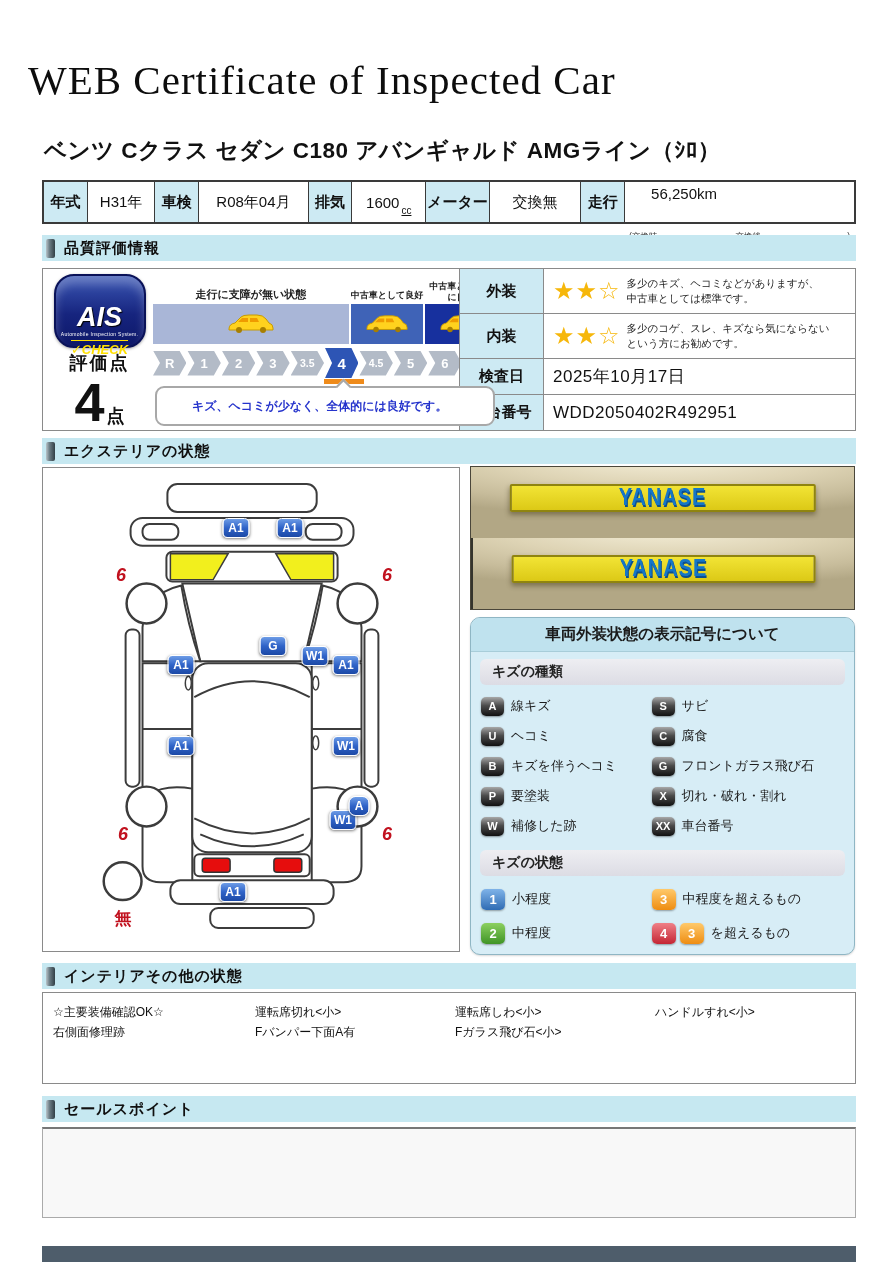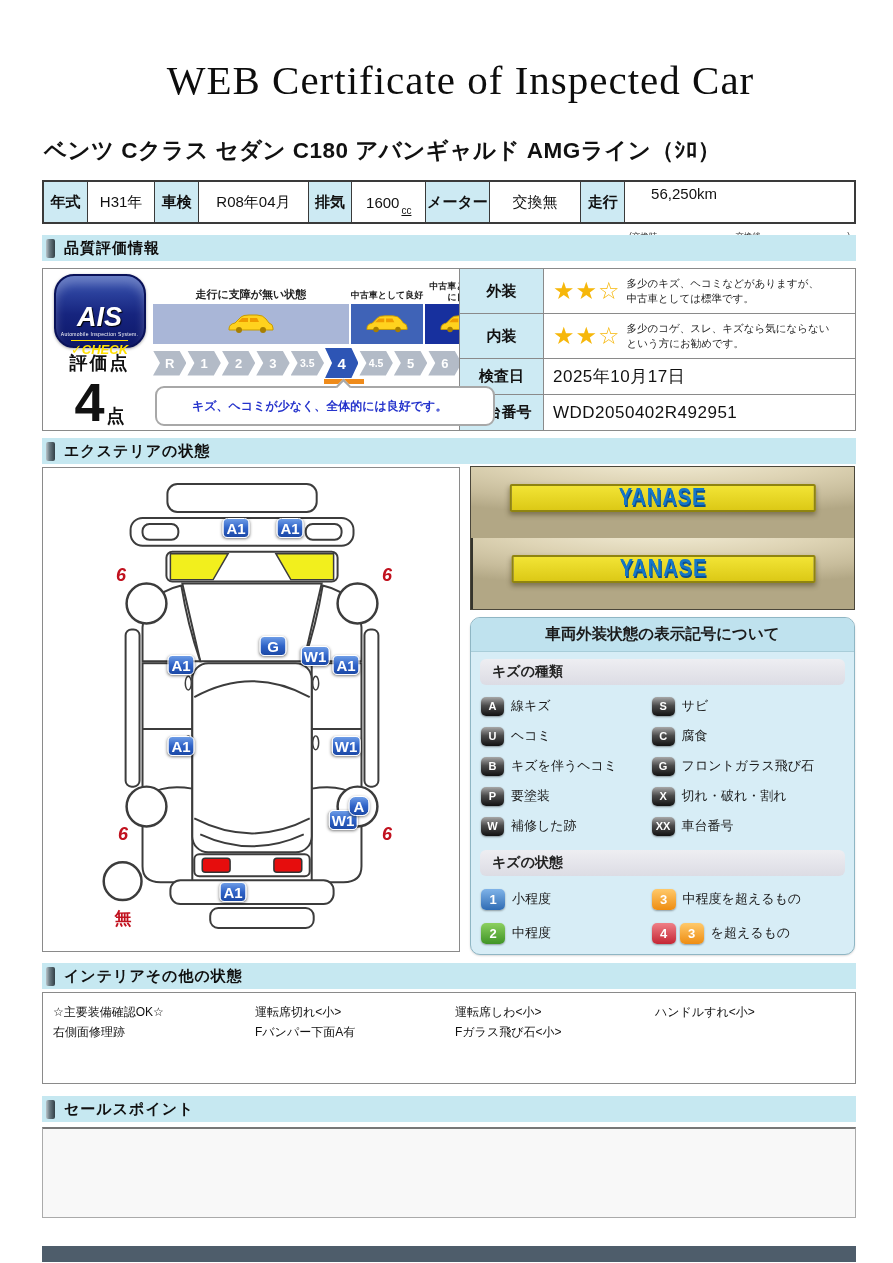--- a/index.html
+++ b/index.html
@@ -4,21 +4,21 @@
 <style>
   html,body{margin:0;padding:0;}
   body{
     width:893px;height:1263px;position:relative;background:#fff;overflow:hidden;
     font-family:"Liberation Sans","DejaVu Sans",sans-serif;color:#111;
   }
   [data-interactable]{box-sizing:border-box;}
   .abs{position:absolute;box-sizing:border-box;}
 
   
-  .title{left:0;top:56px;width:100%;text-align:center;
+  .title{left:0;top:56px;width:100%;
     font-family:"Liberation Serif","DejaVu Serif",serif;font-size:41px;font-weight:400;color:#0d0d0d;letter-spacing:1px;padding-left:28px;}
   .vehicle-name{left:44px;top:135px;font-size:22.5px;font-weight:bold;letter-spacing:0.5px;}
 
   
   .spec-table{left:42px;top:180px;width:814px;height:44px;display:flex;border:2px solid #3a3a3a;background:#d946ef;}
   .spec-cell{height:100%;display:flex;align-items:center;justify-content:center;border-right:1px solid #3a3a3a;font-size:15px;box-sizing:border-box;}
   .spec-cell:last-child{border-right:none;gap:28px;}
   .spec-label{background:#cdeaf3;font-weight:bold;}
   .spec-value{background:#fff;}
   .unit{font-size:10px;align-self:flex-end;margin:0 0 6px 2px;text-decoration:underline;}
@@ -86,21 +86,21 @@
   .stars{font-size:24px;color:#f6b70b;letter-spacing:1px;line-height:1;margin-right:6px;white-space:nowrap;}
   .q-text{font-size:10.5px;line-height:1.4;color:#222;}
   .q-plain{font-size:17px;letter-spacing:.5px;}
 
   
   .diagram-box{left:42px;top:467px;width:418px;height:485px;border:1px solid #8a8a8a;background:#fff;}
   .diagram-box svg{position:absolute;left:0;top:0;}
   .dmark{position:absolute;transform:translate(-50%,-50%);min-width:27px;height:20px;padding:0 2px;border-radius:5px;
     background:linear-gradient(180deg,#6d9ce6 0%,#2f63c8 50%,#1c49a6 100%);
     border:1.5px solid #fff;box-shadow:0 1px 3px rgba(0,0,0,.5);
-    color:#fff;font-size:15px;font-weight:bold;display:flex;align-items:center;justify-content:center;z-index:2;}
+    color:#fff;font-size:12px;font-weight:bold;display:flex;align-items:center;justify-content:center;z-index:2;}
   .dmark.small{min-width:21px;border-radius:7px;}
   .dred{position:absolute;transform:translate(-50%,-50%);color:#c1121f;font-weight:bold;font-size:17px;z-index:2;}
   .dred.six{font-style:italic;font-size:18px;}
 
   
   .photo{left:470px;top:466px;width:385px;height:144px;display:flex;border:1px solid #4a463a;
     box-shadow:inset 0 -8px 10px rgba(40,30,10,.28);flex-direction:column;}
   .photo-half{flex:1;position:relative;
     background:radial-gradient(95% 80% at 50% -12%, #f4eed8 0%, #ded4b5 45%, #c7bc9b 78%, #b2a785 100%);}
   .photo-half + .photo-half{border-left:2px solid #35342c;}

